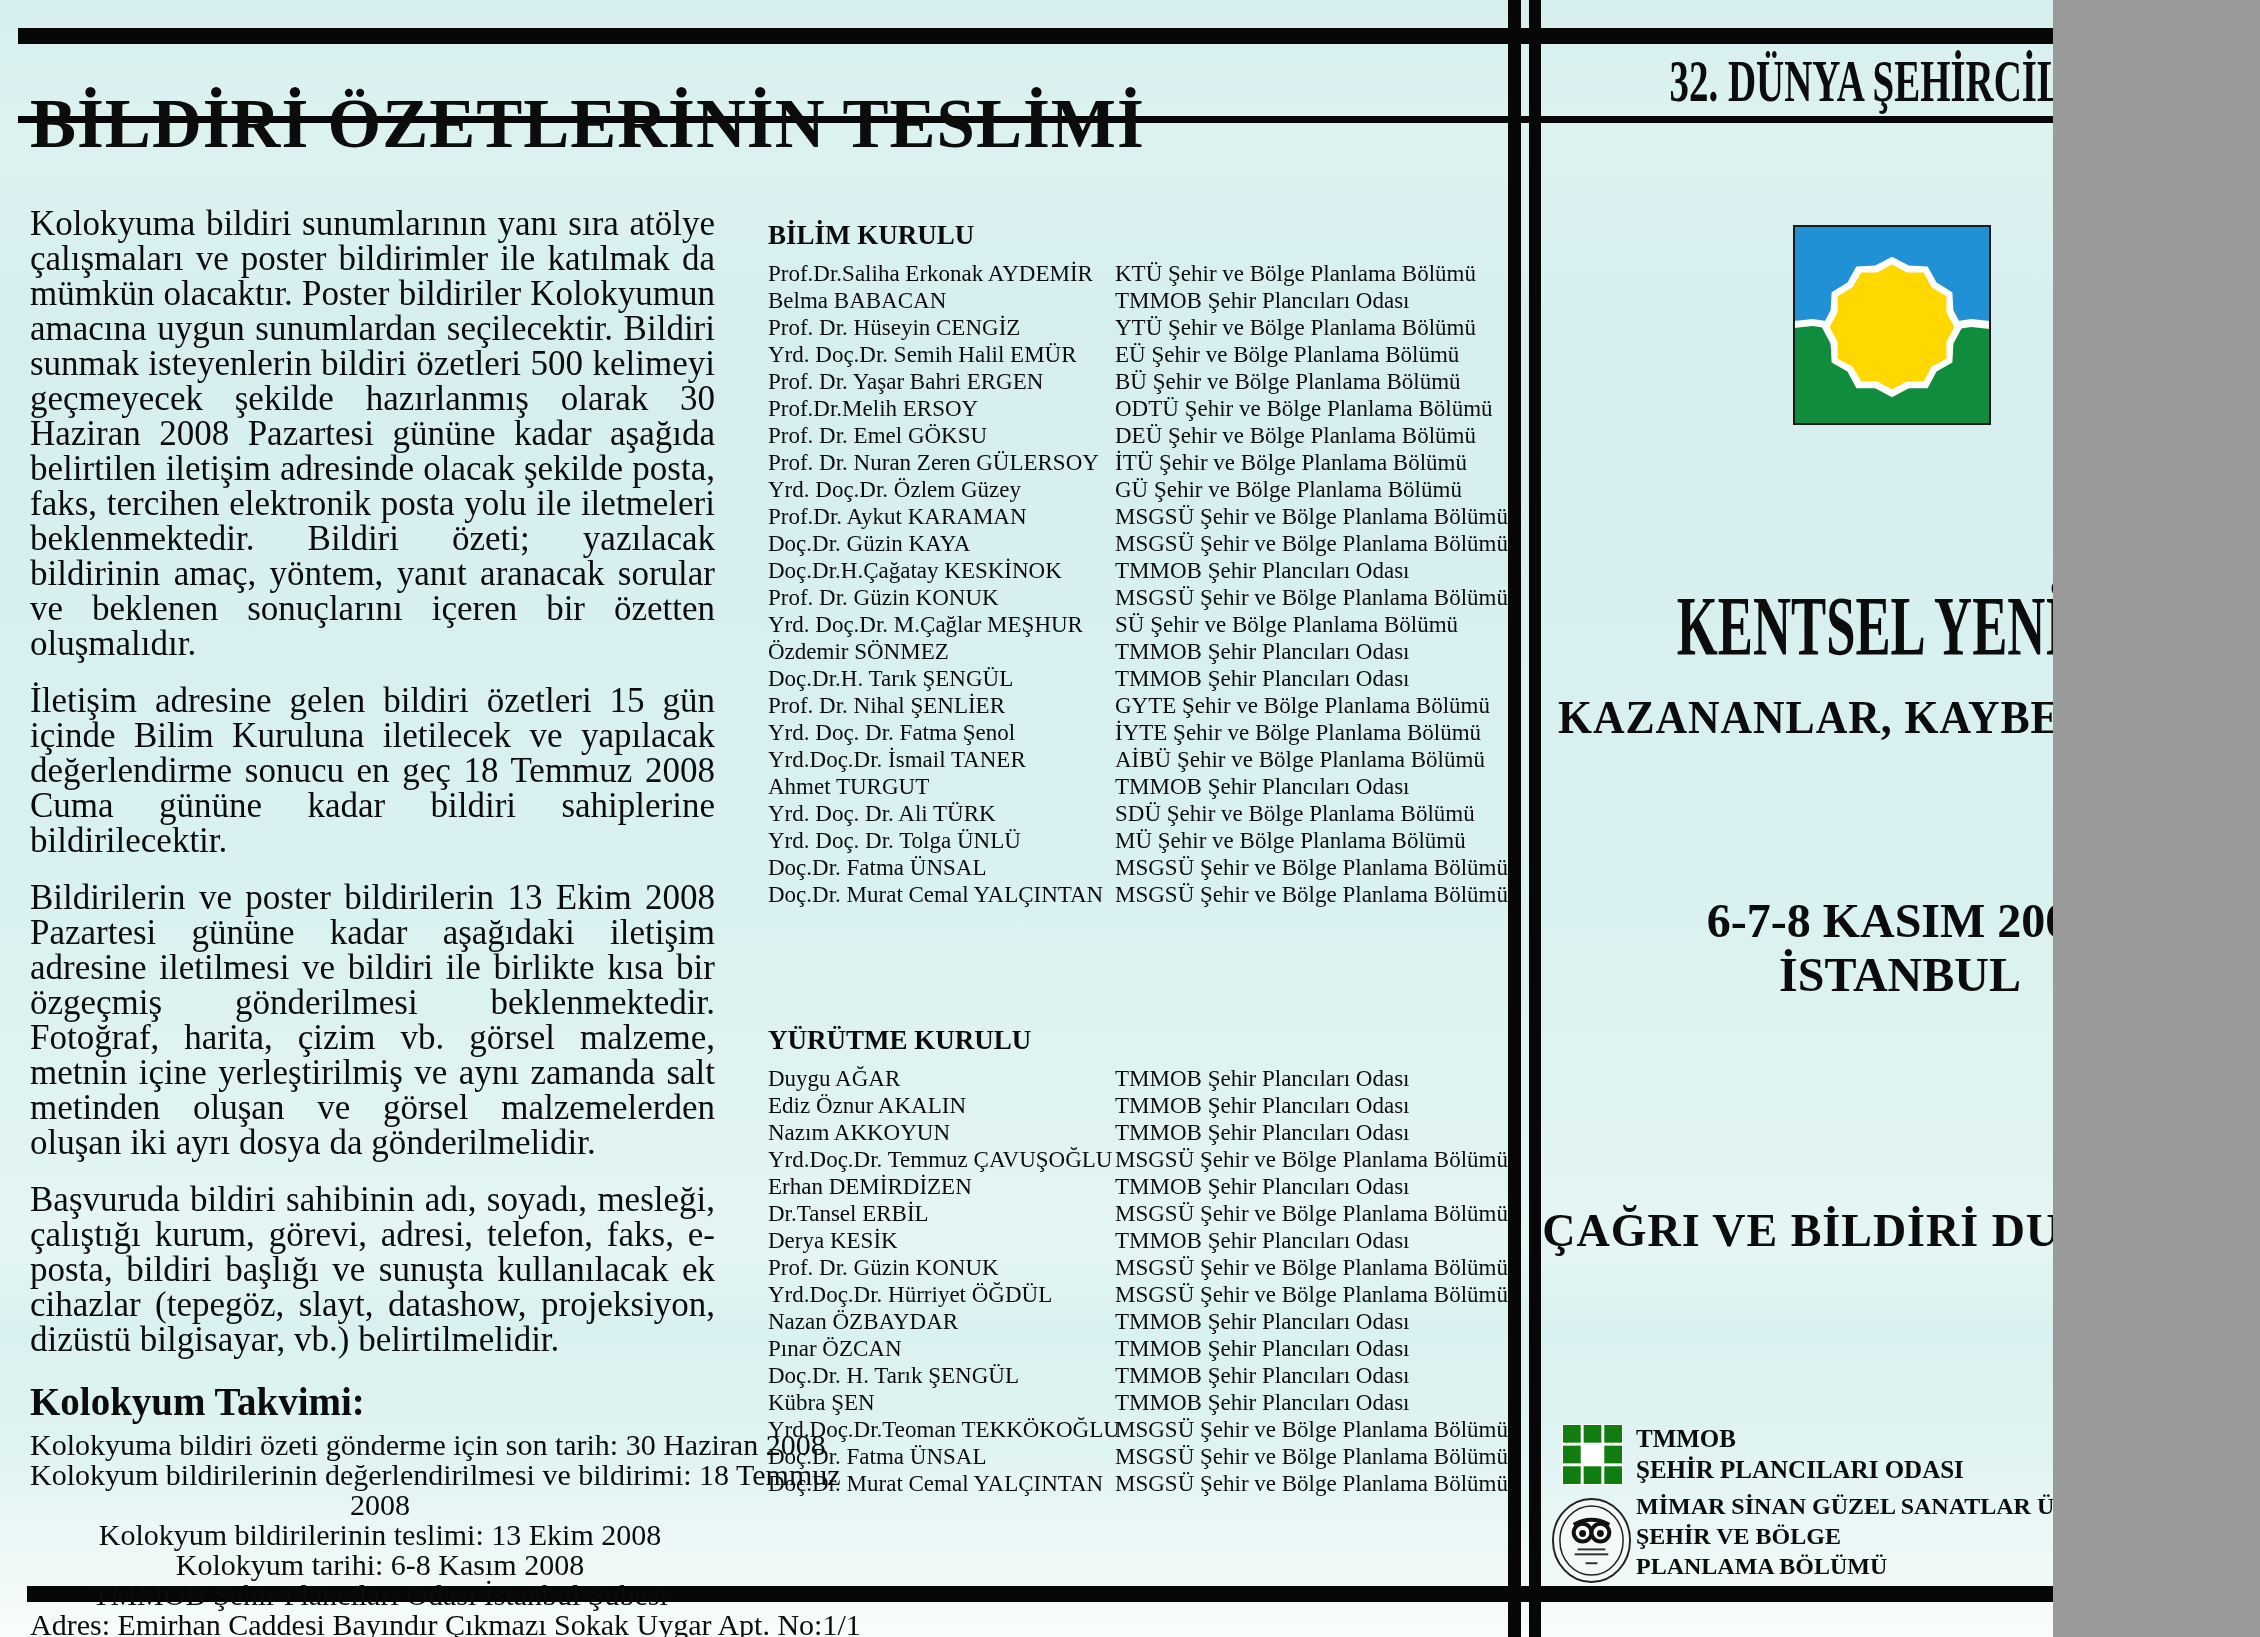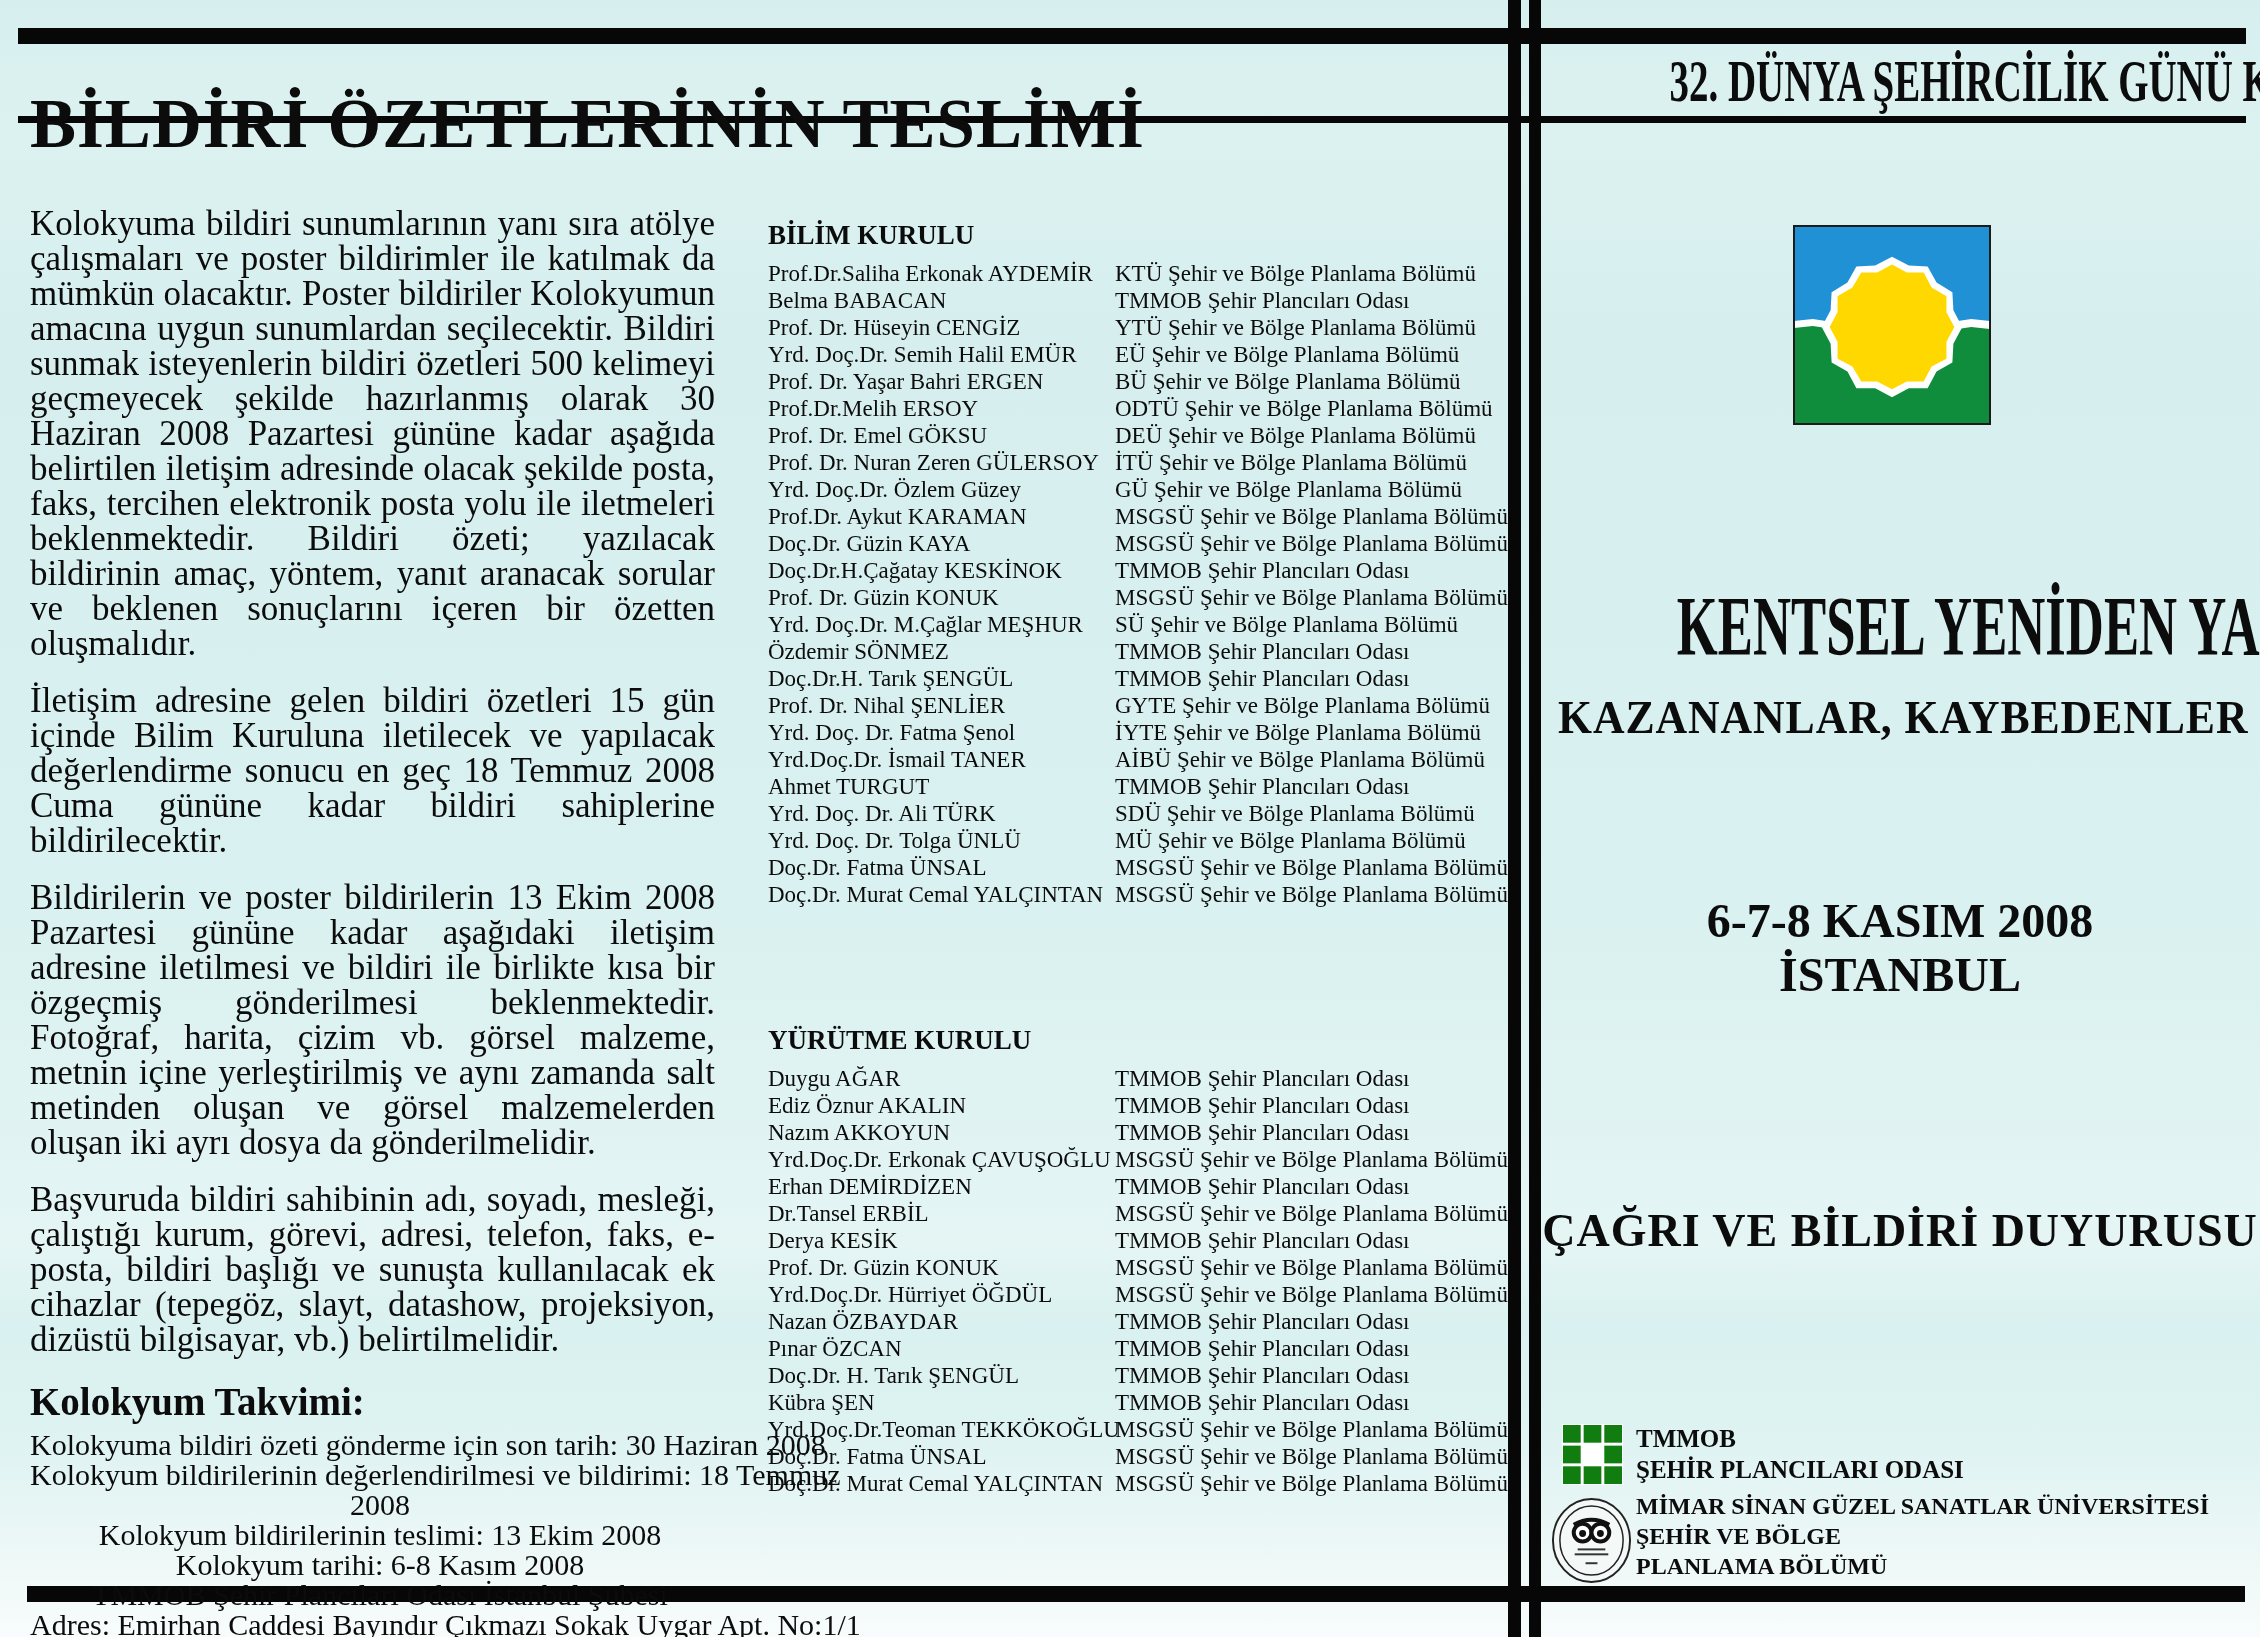--- a/index.html
+++ b/index.html
@@ -1,17 +1,17 @@
 <!DOCTYPE html>
 <html><head>
 <meta charset="utf-8">
 <style>
   html,body{margin:0;padding:0;background:#9a9a9a;}
   .page{
-    position:relative;width:2260px;height:1638px;overflow:hidden;
+    position:relative;width:2053px;height:1638px;overflow:hidden;
     background:linear-gradient(180deg,#d6efee 0%,#dcf2f1 8%,#d6efee 20%,#d9f1f0 55%,#e4f5f4 76%,#d9f1f0 81%,#def3f2 88%,#edf8f7 95%,#f8fcfc 100%);
     font-family:"Liberation Serif","DejaVu Serif",serif;color:#0c0c0c;
   }
   .bar{position:absolute;background:#070707;}
   .bar-top{left:18px;top:28px;width:2228px;height:16px;}
   .rule-header{left:18px;top:116px;width:2228px;height:7px;}
   .bar-bottom{left:27px;top:1586px;width:2218px;height:16px;}
   .fold-a{left:1508px;top:0;width:13px;height:1638px;}
   .fold-b{left:1529px;top:0;width:12px;height:1638px;}
 
@@ -217,21 +217,21 @@
           <span class="m-name">Ediz Öznur AKALIN</span>
           <span class="m-aff">TMMOB Şehir Plancıları Odası</span>
         </div>
 
         <div class="member-row">
           <span class="m-name">Nazım AKKOYUN</span>
           <span class="m-aff">TMMOB Şehir Plancıları Odası</span>
         </div>
 
         <div class="member-row">
-          <span class="m-name">Yrd.Doç.Dr. Erkonak ÇAVUŞOĞLU</span>
+          <span class="m-name">Yrd.Doç.Dr. Temmuz ÇAVUŞOĞLU</span>
           <span class="m-aff">MSGSÜ Şehir ve Bölge Planlama Bölümü</span>
         </div>
 
         <div class="member-row">
           <span class="m-name">Erhan DEMİRDİZEN</span>
           <span class="m-aff">TMMOB Şehir Plancıları Odası</span>
         </div>
 
         <div class="member-row">
           <span class="m-name">Dr.Tansel ERBİL</span>

